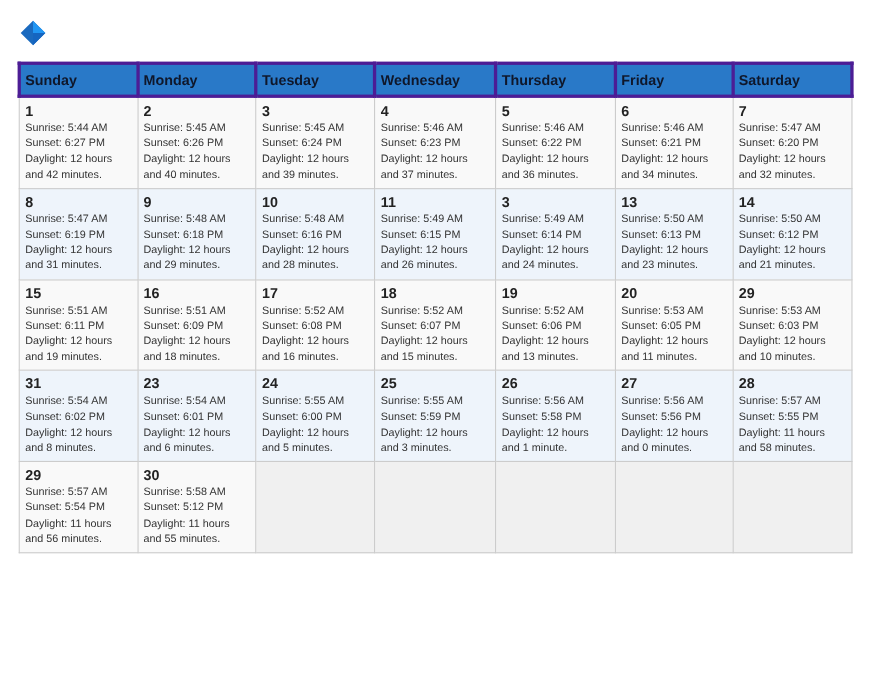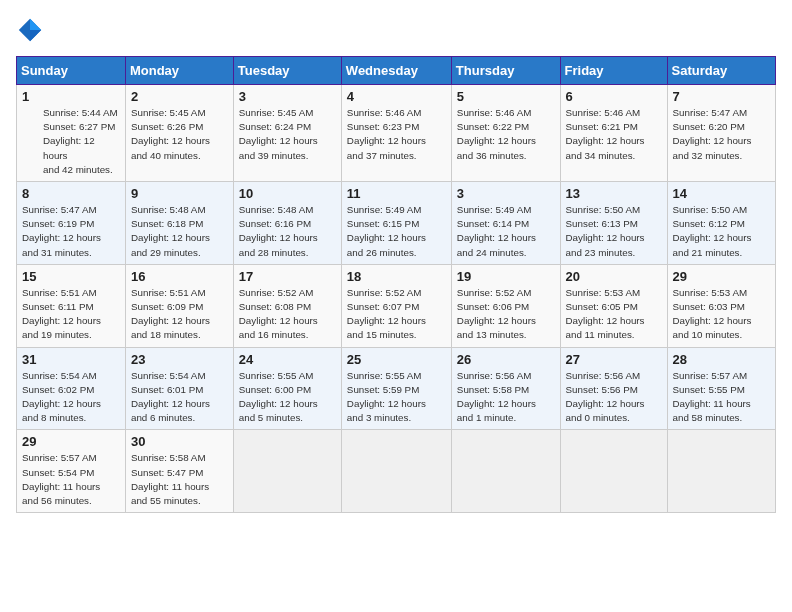--- a/index.html
+++ b/index.html
@@ -46,26 +46,26 @@
       font-size: 14px;
       color: #555;
     }
     table {
       width: 100%;
       border-collapse: collapse;
       font-size: 10.5px;
     }
     thead tr th {
       background: #2979c8;
-      color: #ffffff;
+      color: #0f172a;
       padding: 6px 4px;
       text-align: left;
       font-size: 13px;
       font-weight: bold;
-      border: 1px solid #4c1d95;
+      border: 3px solid #4c1d95;
     }
     tbody tr td {
       border: 1px solid #ccc;
       vertical-align: top;
       padding: 4px 5px;
       height: 80px;
       width: 113px;
     }
     tbody tr:nth-child(odd) td {
       background: #f9f9f9;
@@ -121,21 +121,21 @@
         <th>Wednesday</th>
         <th>Thursday</th>
         <th>Friday</th>
         <th>Saturday</th>
       </tr>
   </thead>
   <tbody id="calendar-body">
   <tr>
         <td>
           <span class="day-num">1</span>
-          <div class="day-detail" style="white-space: pre-line; margin-left: 21px;">Sunrise: 5:44 AM
+          <div class="day-detail" style="white-space: pre-line;">Sunrise: 5:44 AM
 Sunset: 6:27 PM
 Daylight: 12 hours
 and 42 minutes.</div>
         </td>
         <td>
           <span class="day-num">2</span>
           <div class="day-detail" style="white-space: pre-line;">Sunrise: 5:45 AM
 Sunset: 6:26 PM
 Daylight: 12 hours
 and 40 minutes.</div>
@@ -333,21 +333,21 @@
         <td>
           <span class="day-num">29</span>
           <div class="day-detail" style="white-space: pre-line;">Sunrise: 5:57 AM
 Sunset: 5:54 PM
 Daylight: 11 hours
 and 56 minutes.</div>
         </td>
         <td>
           <span class="day-num">30</span>
           <div class="day-detail" style="white-space: pre-line;">Sunrise: 5:58 AM
-Sunset: 5:47 PM
+Sunset: 5:12 PM
 Daylight: 11 hours
 and 55 minutes.</div>
         </td>
         <td class="empty"></td>
         <td class="empty"></td>
         <td class="empty"></td>
         <td class="empty"></td>
         <td class="empty"></td>
       </tr>
     </tbody>

